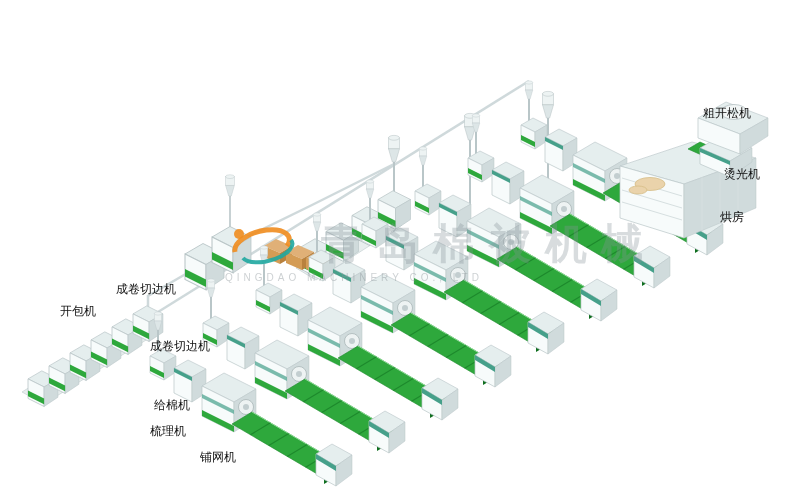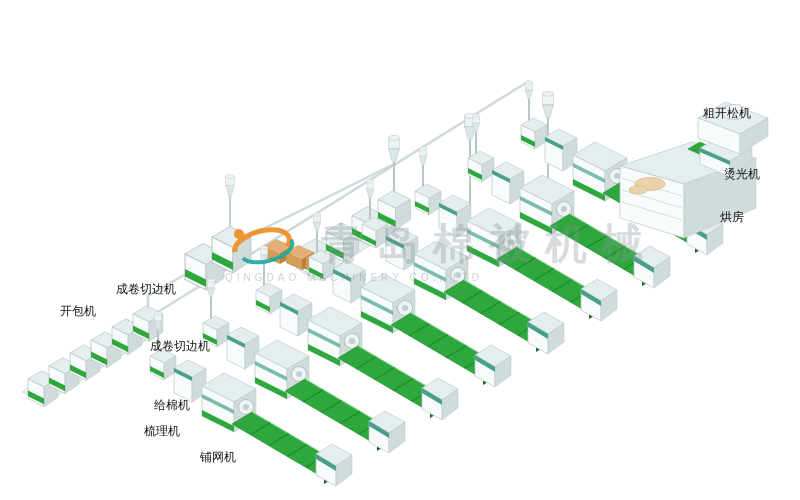--- a/index.html
+++ b/index.html
@@ -209,18 +209,18 @@
     </svg>
     <div class="wm-cn">青岛棉被机械</div>
     <div class="wm-en">QINGDAO MACHINERY CO., LTD</div>
   </div>
 
 
   <span class="label" style="left:60px;top:303px">开包机</span>
   <span class="label" style="left:116px;top:281px">成卷切边机</span>
   <span class="label" style="left:150px;top:338px">成卷切边机</span>
   <span class="label" style="left:154px;top:397px">给棉机</span>
-  <span class="label" style="left:144px;top:423px">梳理机</span>
+  <span class="label" style="left:150px;top:423px">梳理机</span>
   <span class="label" style="left:200px;top:449px">铺网机</span>
   <span class="label" style="left:720px;top:209px">烘房</span>
   <span class="label" style="left:724px;top:166px">烫光机</span>
   <span class="label" style="left:703px;top:105px">粗开松机</span>
 </div>
 
 </body></html>

